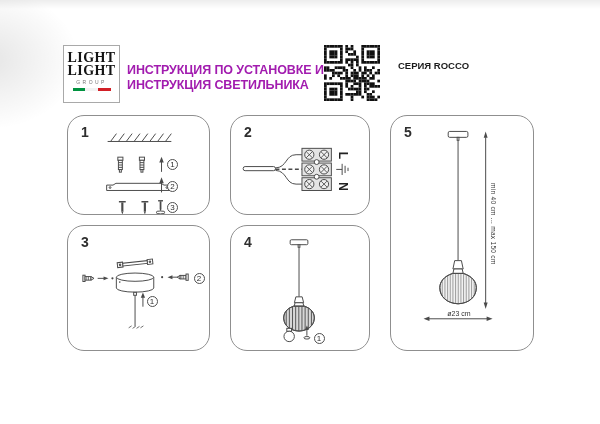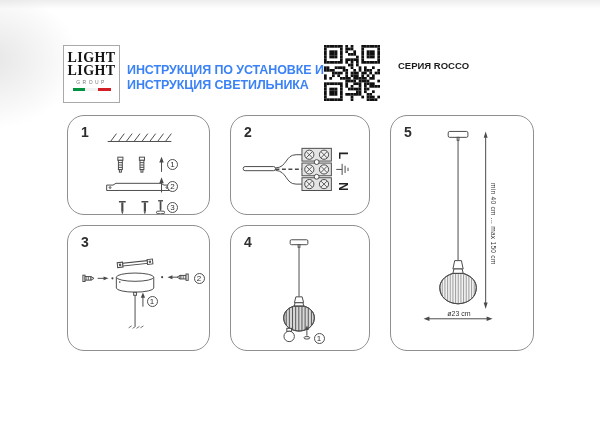--- a/index.html
+++ b/index.html
@@ -11,21 +11,21 @@
   
   .logo{position:absolute;left:63px;top:45px;width:57px;height:58px;border:1px solid #a9a9a9;
         box-sizing:border-box;background:#fff;text-align:center;}
   .logo-word{font-family:"Liberation Serif",serif;font-weight:700;font-size:14px;line-height:12.5px;
         letter-spacing:0.4px;color:#141414;}
   .logo-word.first{margin-top:6px;}
   .logo-group{font-size:5px;letter-spacing:2.4px;color:#777;margin-top:2px;}
   .logo-flag{display:flex;height:2.5px;width:38px;margin:3px auto 0;}
   .logo-flag span{flex:1;height:100%;}
   .title{position:absolute;left:127px;top:63px;font-weight:700;font-size:12.5px;line-height:15px;
-        letter-spacing:-0.1px;color:#3b82f6;white-space:nowrap;}
+        letter-spacing:-0.1px;color:#a21caf;white-space:nowrap;}
   .qr{position:absolute;left:324px;top:45px;width:56px;height:56px;}
   .series{position:absolute;left:398px;top:60px;width:140px;}
   .series-name{font-size:9.5px;font-weight:700;}
   .article{font-size:11.5px;font-weight:700;margin-top:3px;}
   
   .panel{position:absolute;border:1px solid #8f8f8f;border-radius:17px;background:#fff;box-sizing:border-box;}
   .pnum{position:absolute;left:13px;top:8px;font-size:14px;font-weight:600;color:#2e2e2e;}
   .diagram{position:absolute;left:0;top:0;width:100%;height:100%;}
   .marker{position:absolute;width:11px;height:11px;border:1px solid #4f4f4f;border-radius:50%;
         font-size:8px;line-height:10px;text-align:center;color:#2e2e2e;box-sizing:border-box;background:#fff;}

